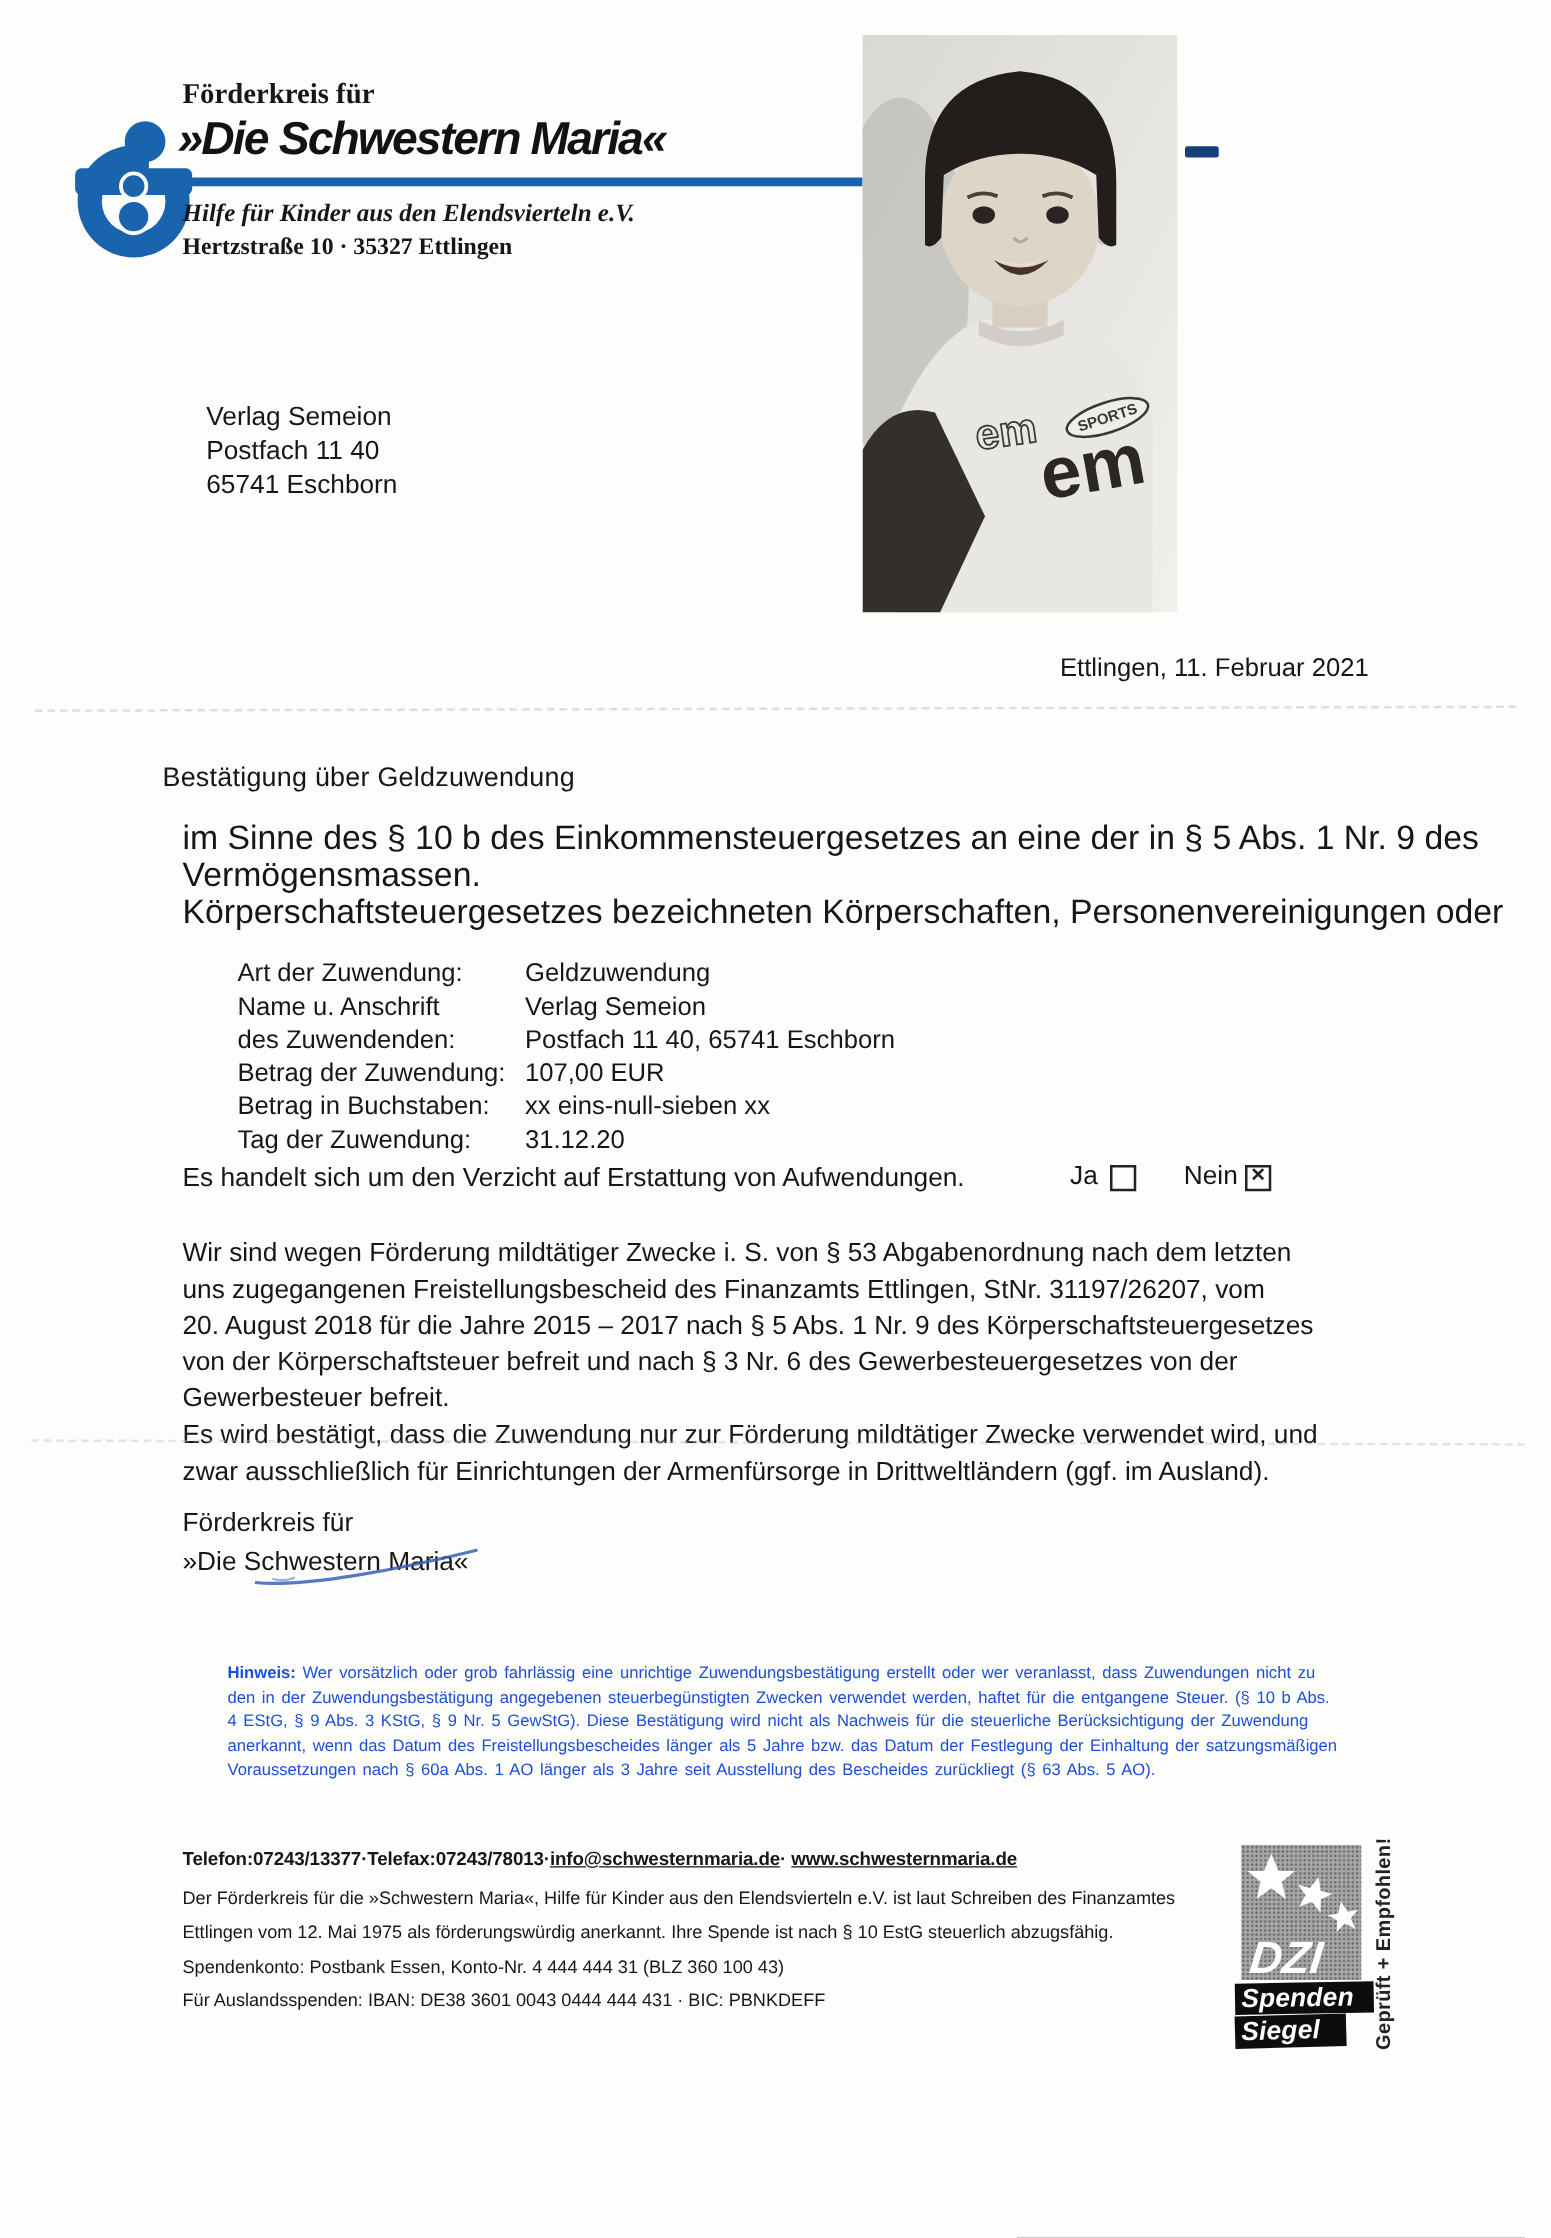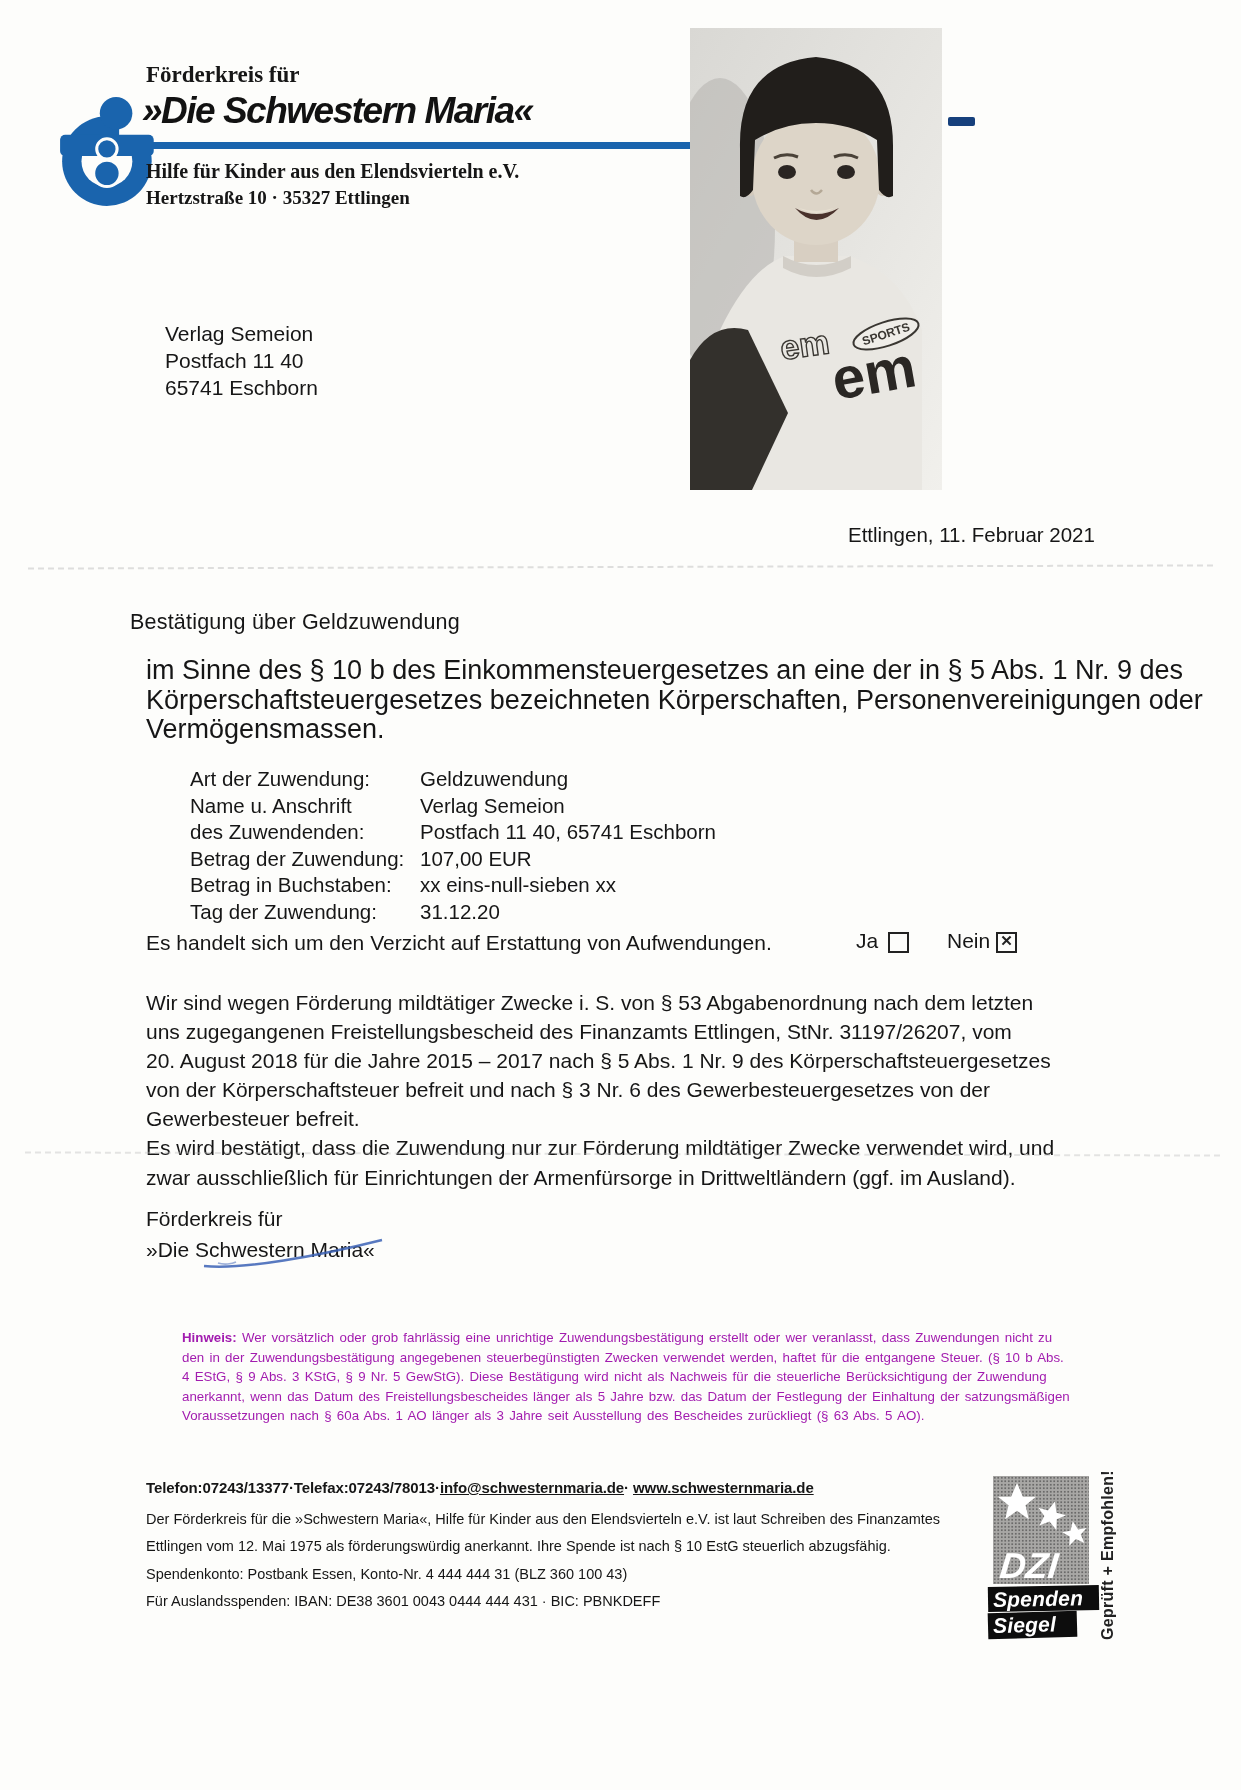--- a/index.html
+++ b/index.html
@@ -8,21 +8,21 @@
     overflow:hidden;font-family:"Liberation Sans",sans-serif;color:#161616;
   }
   .abs{position:absolute;}
   .nw{white-space:nowrap;}
   .serif{font-family:"Liberation Serif",serif;}
 
   
   .pretitle{left:146px;top:62px;font-weight:bold;font-size:23px;}
   .brandname{left:142px;top:90px;font-size:37px;font-weight:800;font-style:italic;letter-spacing:-1.5px;color:#121212;}
   .bluerule{left:146px;top:142px;width:544px;height:7px;background:#1a64ad;}
-  .sub1{left:146px;top:160px;font-weight:bold;font-size:20px;}
+  .sub1{left:146px;top:160px;font-weight:bold;font-size:20px;font-style:italic;}
   .sub2{left:146px;top:187px;font-weight:bold;font-size:19px;}
   .logo{left:58px;top:96px;width:108px;height:114px;}
   .foldmark{left:948px;top:117px;width:27px;height:9px;background:#16407c;border-radius:2px;}
 
   
   .photo{left:690px;top:28px;width:252px;height:462px;}
 
   
   .recipient{left:165px;top:320px;font-size:21px;line-height:27px;}
   .dateline{left:848px;top:523px;font-size:20.5px;}
@@ -39,21 +39,21 @@
   .nein-label{left:947px;top:929px;}
   .cbox{width:17px;height:17px;border:2px solid #222;font-size:15px;line-height:14px;text-align:center;font-weight:bold;color:#222;}
   .ja-box{left:888px;top:932px;}
   .nein-box{left:996px;top:932px;}
   .exemption{left:146px;top:988px;font-size:21px;line-height:29px;}
   .confirmation{left:146px;top:1133px;font-size:21px;line-height:29.5px;}
   .signature{left:146px;top:1204px;font-size:21px;line-height:30.5px;}
   .sigstroke{left:198px;top:1236px;width:190px;height:36px;}
 
   
-  .notice{left:182px;top:1328px;font-size:13.3px;line-height:19.6px;word-spacing:1.6px;color:#a21caf;}
+  .notice{left:182px;top:1328px;font-size:13.3px;line-height:19.6px;word-spacing:1.6px;color:#1d4ed8;}
   .b{font-weight:bold;}
 
   
   .contact{left:146px;top:1479px;font-size:15px;font-weight:bold;letter-spacing:-.1px;}
   .contact .u{text-decoration:underline;}
   .footlines{left:146px;top:1506px;font-size:14.5px;line-height:27.4px;}
   .footlines div{margin-bottom:0;}
 
   
   .sealbox{left:993px;top:1476px;width:96px;height:108px;overflow:hidden;
@@ -132,22 +132,22 @@
   </div>
 
   <div class="abs dateline nw">Ettlingen, 11. Februar 2021</div>
 
   <div class="abs artifact1"></div>
 
   <div class="abs title nw">Bestätigung über Geldzuwendung</div>
 
   <div class="abs intro">
     <div class="nw">im Sinne des § 10 b des Einkommensteuergesetzes an eine der in § 5 Abs. 1 Nr. 9 des</div>
+    <div class="nw">Vermögensmassen.</div>
     <div class="nw">Körperschaftsteuergesetzes bezeichneten Körperschaften, Personenvereinigungen oder</div>
-    <div class="nw">Vermögensmassen.</div>
   </div>
 
   <div class="abs details">
     <div class="drow">
       <div class="dlab nw">Art der Zuwendung:</div>
       <div class="nw">Geldzuwendung</div>
     </div>
     <div class="drow">
       <div class="dlab nw">Name u. Anschrift</div>
       <div class="nw">Verlag Semeion</div>

